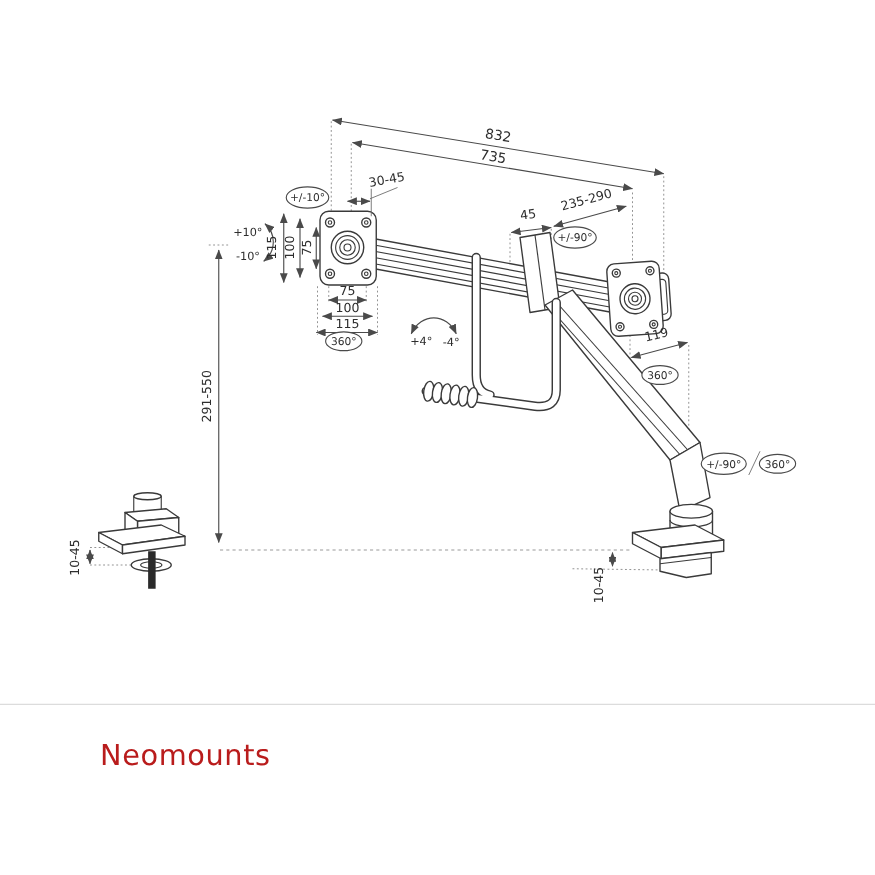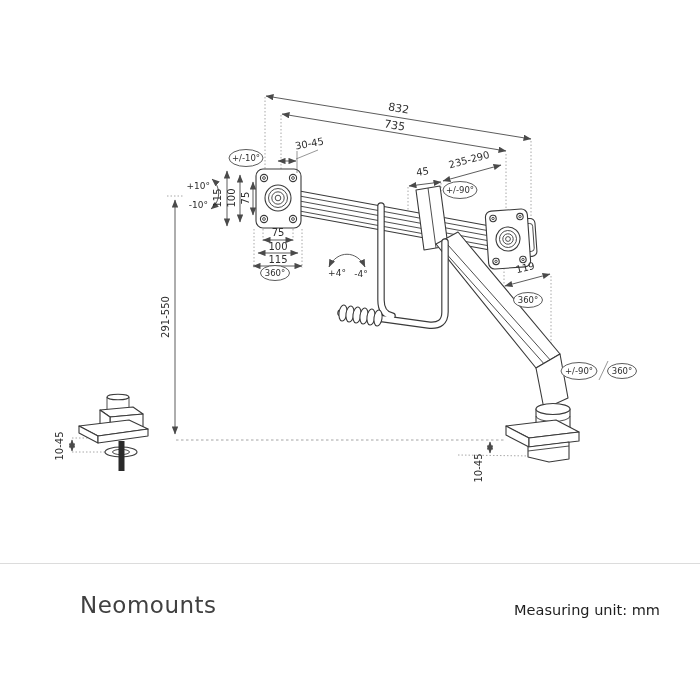--- a/index.html
+++ b/index.html
@@ -15,21 +15,21 @@
   .thin {stroke:#6a6a6a;stroke-width:.7;fill:none;}
   .ext  {stroke:#939393;stroke-width:.8;stroke-dasharray:1.5 2;fill:none;}
   .desk {stroke:#9a9a9a;stroke-width:.9;stroke-dasharray:2.5 2.5;fill:none;}
   .dev  {stroke:#3a3a3a;stroke-width:1.1;fill:#fff;stroke-linejoin:round;}
   .devl {stroke:#3a3a3a;stroke-width:.9;fill:none;}
   .tubeO{stroke:#3a3a3a;stroke-width:7.5;fill:none;stroke-linecap:round;stroke-linejoin:round;}
   .tubeI{stroke:#ffffff;stroke-width:5.2;fill:none;stroke-linecap:round;stroke-linejoin:round;}
   .bdg  {stroke:#4a4a4a;stroke-width:.9;fill:#fff;}
   
   .footer-rule{position:absolute;left:0;top:563px;width:700px;height:1px;background:#dcdcdc;}
-  .brand{position:absolute;left:80px;top:592px;font-size:23px;letter-spacing:.5px;color:#404040;}
+  .brand{position:absolute;left:80px;top:592px;font-size:23px;letter-spacing:.5px;color:#b91c1c;}
   .note{position:absolute;right:40px;top:602px;font-size:14.5px;color:#1e1e1e;}
 </style>
 </head>
 <body>
 
 <div id="stage">
 
 <svg width="700" height="700" viewBox="0 0 700 700">
   <defs>
     <marker id="ar" viewBox="0 0 10 8" refX="9.5" refY="4" markerWidth="9" markerHeight="7" orient="auto-start-reverse">
@@ -211,15 +211,14 @@
     <text class="badge" x="275" y="276" text-anchor="middle">360°</text>
     <text class="badge" x="460" y="193" text-anchor="middle">+/-90°</text>
     <text class="badge" x="528" y="303" text-anchor="middle">360°</text>
     <text class="badge" x="579" y="374" text-anchor="middle">+/-90°</text>
     <text class="badge" x="622" y="374" text-anchor="middle">360°</text>
   </g>
 </svg>
 
 <div class="footer-rule"></div>
 <div class="brand">Neomounts</div>
-<div class="note">Measuring unit: mm</div>
 
 </div>
 
 </body></html>

